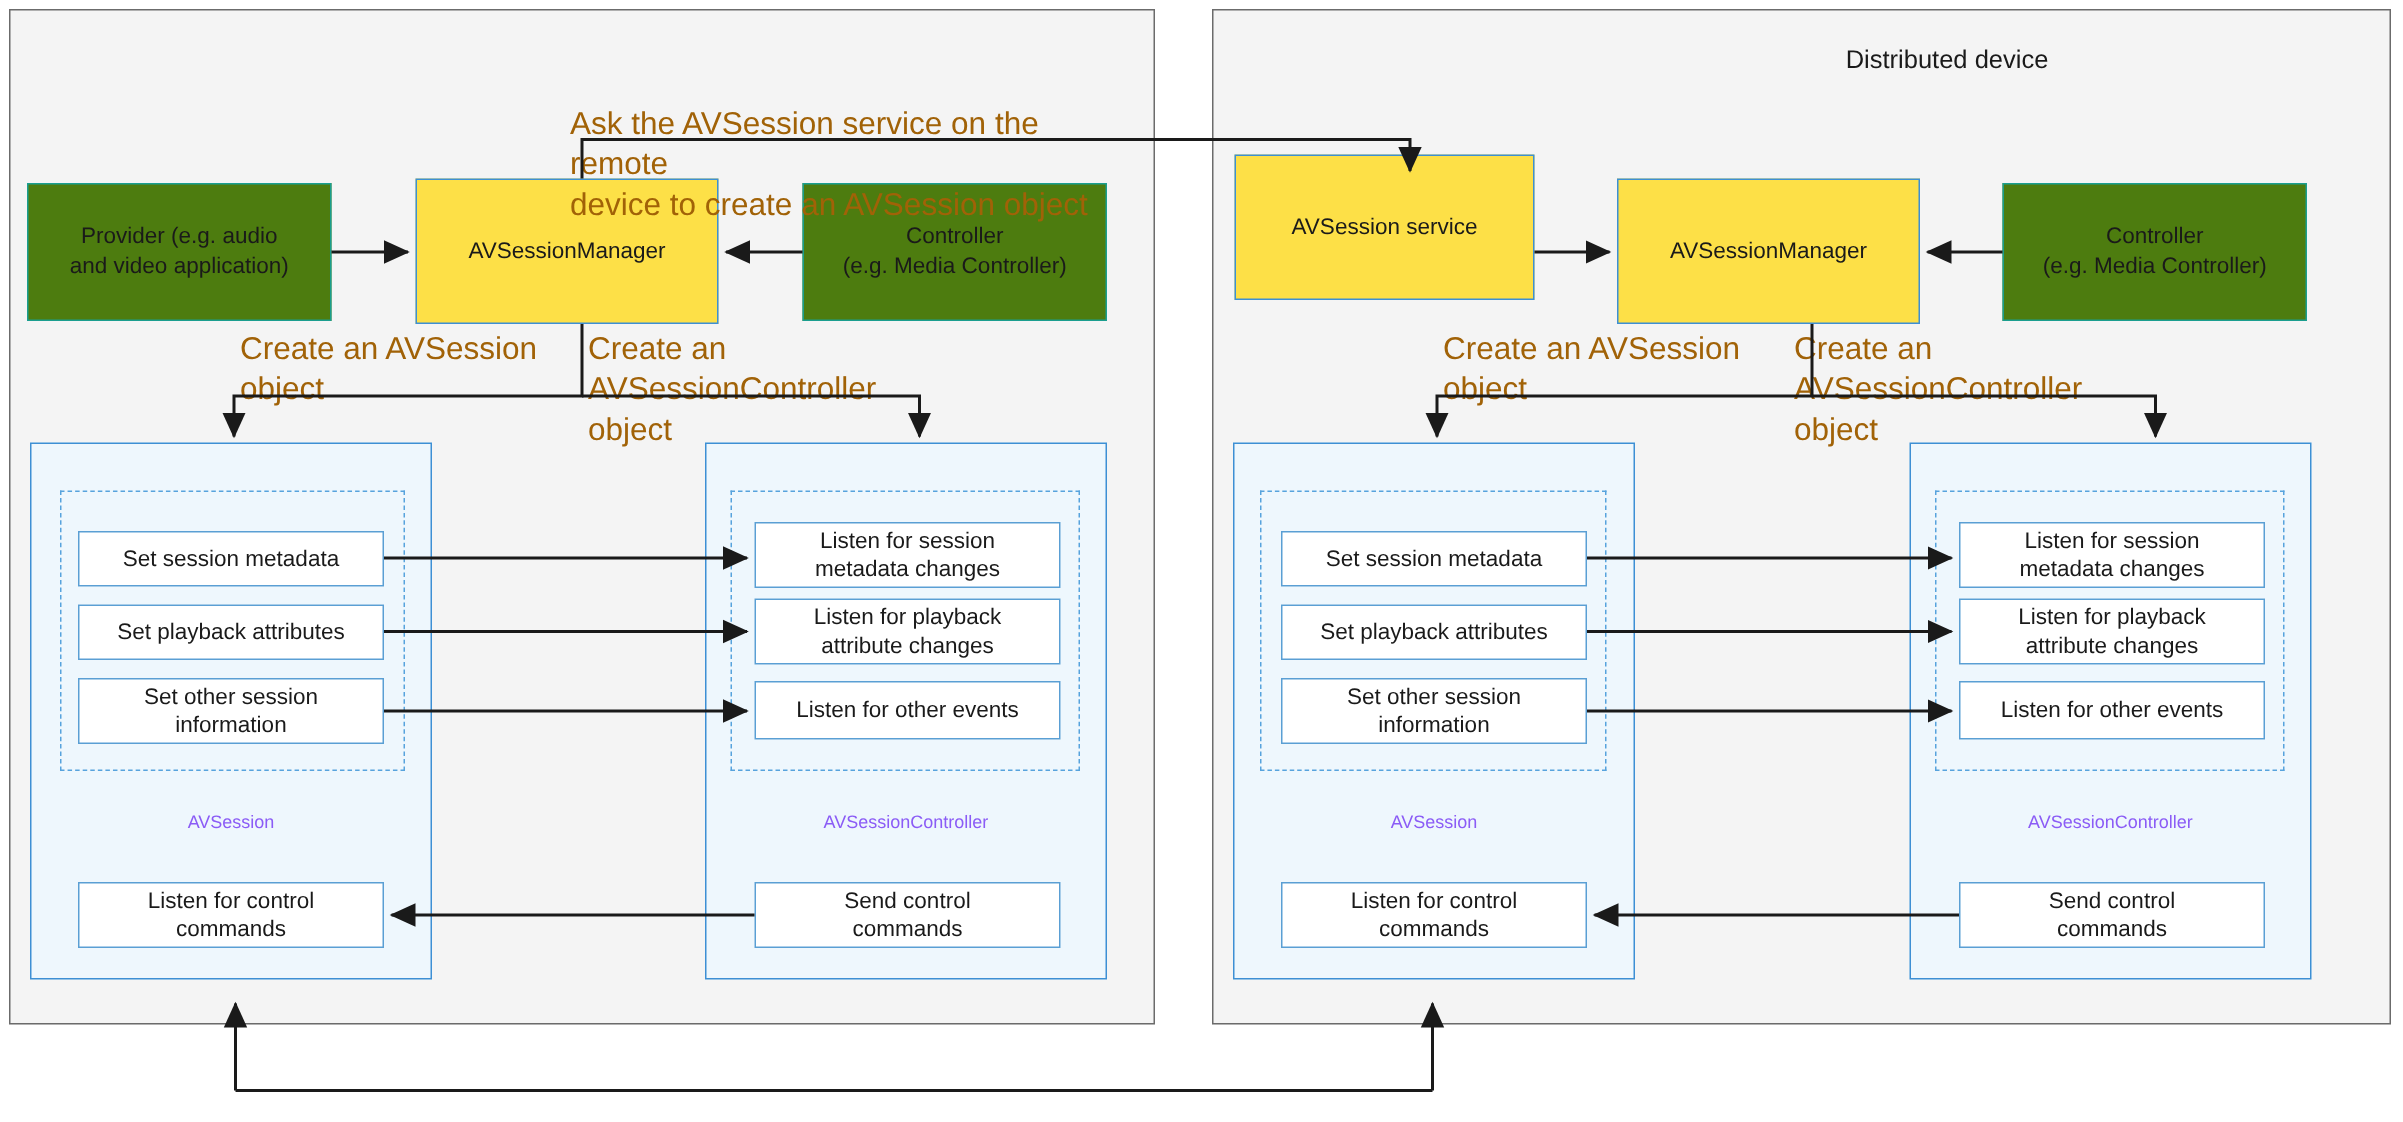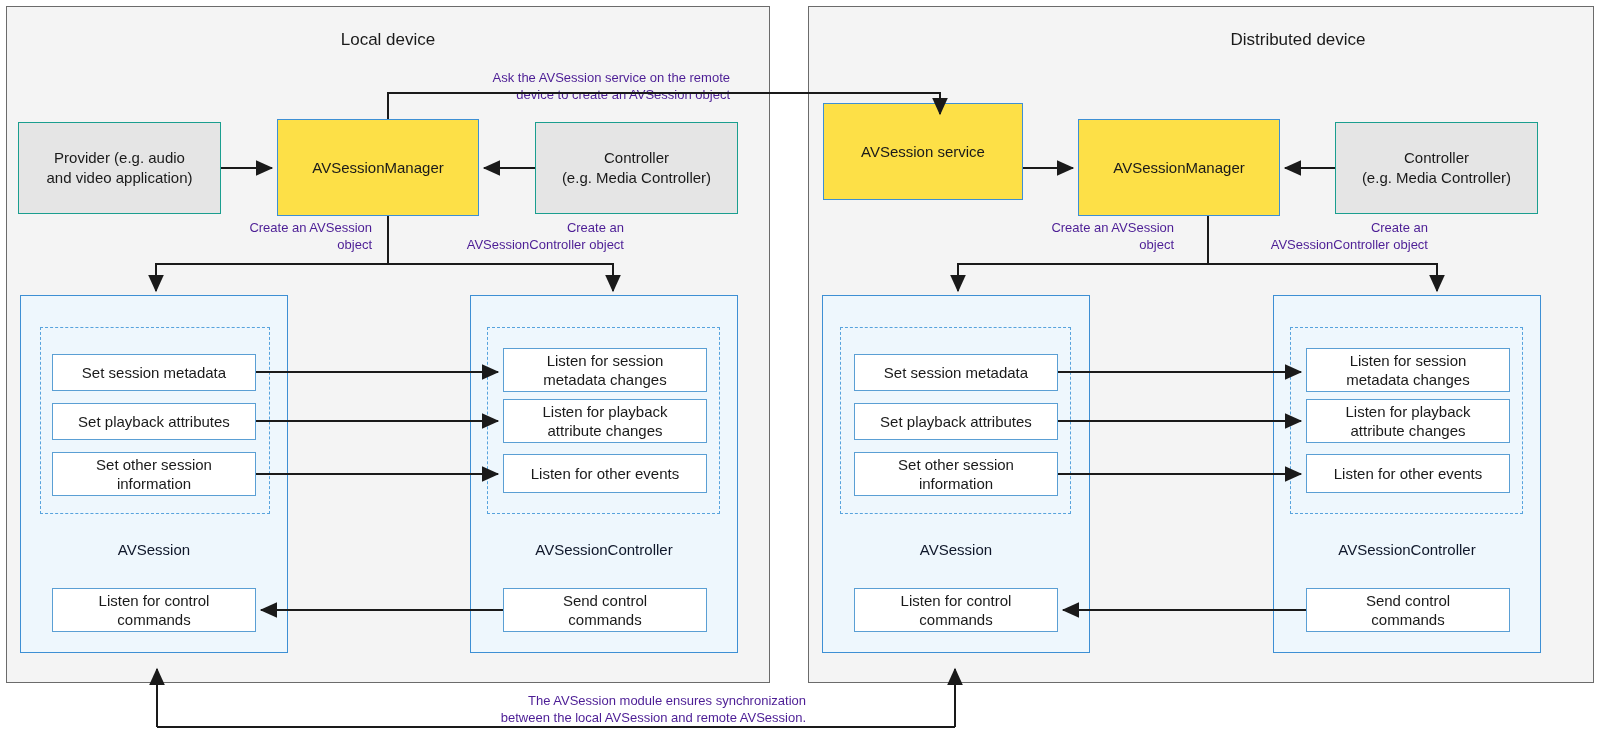--- a/index.html
+++ b/index.html
@@ -2,38 +2,37 @@
 <html><head>
 <meta charset="utf-8">
 <style>
   html,body{margin:0;padding:0;background:#ffffff;}
   body{width:1602px;height:748px;font-family:"Liberation Sans",sans-serif;color:#1a1a1a;}
   #stage{position:relative;width:1602px;height:748px;overflow:hidden;}
   .panel{position:absolute;border:1px solid #6b6b6b;background:#f4f4f4;box-sizing:border-box;}
   .panel-title{position:absolute;width:100%;text-align:center;font-size:17px;color:#1a1a1a;}
   .nodebox{position:absolute;box-sizing:border-box;display:flex;align-items:center;
            justify-content:center;text-align:center;line-height:1.32;font-size:15px;padding:2px 4px;}
-  .green{border:1.4px solid #1a9e8f;background:#e5e5e5;}
+  .green{border:1.4px solid #1a9e8f;background:#4d7c0f;}
   .blue{border:1.4px solid #3d8fd4;background:#fde047;}
   .container-blue{position:absolute;box-sizing:border-box;border:1.4px solid #3d8fd4;background:#eef7fd;}
   .dashed{position:absolute;box-sizing:border-box;border:1.2px dashed #57a3dd;background:transparent;}
   .whitebox{position:absolute;box-sizing:border-box;border:1.2px solid #5a9fd4;background:#ffffff;
             display:flex;align-items:center;justify-content:center;text-align:center;
             font-size:15px;line-height:1.30;padding:1px 3px;}
-  .lbl{position:absolute;text-align:right;font-size:13px;line-height:1.28;color:#4c1d95;white-space:pre-line;}
-  .grouplbl{position:absolute;text-align:center;font-size:15px;color:#0f172a;}
+  .lbl{position:absolute;text-align:left;font-size:21px;line-height:1.28;color:#a16207;white-space:pre-line;}
+  .grouplbl{position:absolute;text-align:center;font-size:12px;color:#8b5cf6;}
   svg.wires{position:absolute;left:0;top:0;width:1602px;height:748px;pointer-events:none;}
 </style>
 </head>
 <body>
 
 <div id="stage">
 
   <div class="panel" style="left:6px;top:6px;width:764px;height:677px;"></div>
-  <div class="panel-title" style="left:6px;top:30px;width:764px;">Local device</div>
 
   <div class="nodebox green" style="left:18px;top:122px;width:203px;height:92px;white-space:pre-line;">Provider (e.g. audio
 and video application)</div>
 
   <div class="nodebox blue" style="left:277px;top:119px;width:202px;height:97px;">AVSessionManager</div>
 
   <div class="nodebox green" style="left:535px;top:122px;width:203px;height:92px;white-space:pre-line;">Controller
 (e.g. Media Controller)</div>
 
   <div class="lbl" style="left:380px;top:70px;width:350px;">Ask the AVSession service on the remote
@@ -96,22 +95,20 @@
   <div class="dashed" style="left:1290px;top:327px;width:233px;height:187px;"></div>
   <div class="whitebox" style="left:1306px;top:348px;width:204px;height:44px;white-space:pre-line;">Listen for session
 metadata changes</div>
   <div class="whitebox" style="left:1306px;top:399px;width:204px;height:44px;white-space:pre-line;">Listen for playback
 attribute changes</div>
   <div class="whitebox" style="left:1306px;top:454px;width:204px;height:39px;white-space:pre-line;">Listen for other events</div>
   <div class="grouplbl" style="left:1273px;top:541px;width:268px;">AVSessionController</div>
   <div class="whitebox" style="left:1306px;top:588px;width:204px;height:44px;white-space:pre-line;">Send control
 commands</div>
 
-  <div class="lbl" style="left:306px;top:693px;width:500px;">The AVSession module ensures synchronization
-between the local AVSession and remote AVSession.</div>
 
   <svg class="wires" viewBox="0 0 1602 748">
     <defs>
       <marker id="ah" markerWidth="9" markerHeight="9" refX="8" refY="4.5" orient="auto">
         <path d="M0,0.6 L8.6,4.5 L0,8.4 z" fill="#1a1a1a"></path>
       </marker>
     </defs>
     <g stroke="#1a1a1a" stroke-width="2" fill="none">
 
       <path d="M221,168 L272,168" marker-end="url(#ah)"></path>

